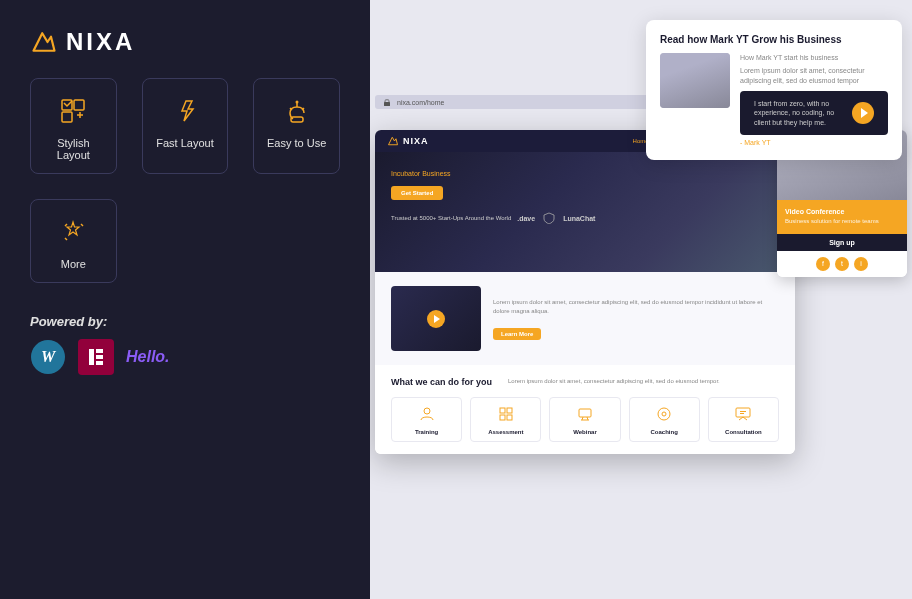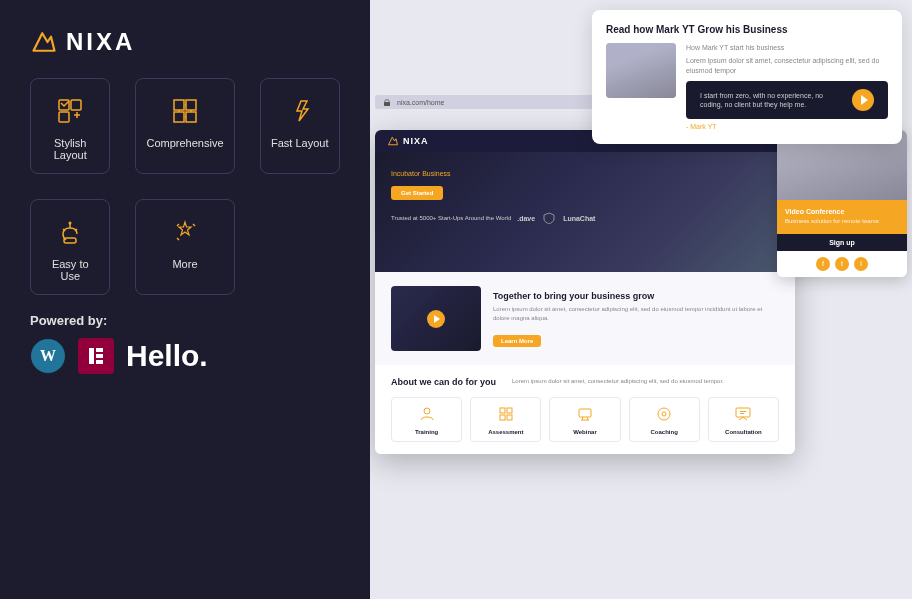--- a/index.html
+++ b/index.html
@@ -68,21 +68,22 @@
     }
     .feature-label {
       color: #e0e0e0;
       font-size: 11px;
       text-align: center;
       font-weight: 500;
     }
 
     
     .powered-section {
-      margin-top: 0;
+      margin-top: 13px;
+      font-style: italic;
     }
     .powered-label {
       color: #e0e0e0;
       font-size: 13px;
       font-weight: 700;
       margin-bottom: 10px;
     }
     .powered-logos {
       display: flex;
       align-items: center;
@@ -98,39 +99,39 @@
       font-weight: 900;
       font-size: 14px;
       width: 36px;
       height: 36px;
       border-radius: 4px;
       display: flex;
       align-items: center;
       justify-content: center;
     }
     .hello-text {
-      color: #ffffff;
-      font-size: 30px;
+      color: #8b5cf6;
+      font-size: 16px;
       font-weight: 900;
     }
 
     
     .right-panel {
       flex: 1;
       background: #e8e8f0;
       position: relative;
       overflow: hidden;
     }
 
     
     .top-card {
       position: absolute;
-      top: 10px;
+      top: 20px;
       right: 10px;
-      width: 310px;
+      width: 256px;
       background: #ffffff;
       border-radius: 8px;
       padding: 14px;
       box-shadow: 0 4px 20px rgba(0,0,0,0.15);
       z-index: 10;
     }
     .top-card-title {
       font-size: 10px;
       font-weight: 700;
       color: #1a1a2e;
@@ -507,35 +508,20 @@
           <rect x="3" y="3" width="10" height="10" rx="1" stroke="#f5a623" stroke-width="1.5"></rect>
           <rect x="15" y="3" width="10" height="10" rx="1" stroke="#f5a623" stroke-width="1.5"></rect>
           <rect x="3" y="15" width="10" height="10" rx="1" stroke="#f5a623" stroke-width="1.5"></rect>
           <path d="M18 18 L24 18 M21 15 L21 21" stroke="#f5a623" stroke-width="1.5"></path>
           <path d="M5 6 L8 9 L13 4" stroke="#f5a623" stroke-width="1.5" fill="none"></path>
         </svg>
       </div>
       <span class="feature-label">Stylish Layout</span>
     </div>
 
-    <div class="feature-card">
-      <div class="feature-icon">
-        <svg width="28" height="28" viewBox="0 0 28 28" fill="none">
-          <rect x="3" y="3" width="10" height="10" stroke="#f5a623" stroke-width="1.5"></rect>
-          <rect x="15" y="3" width="10" height="10" stroke="#f5a623" stroke-width="1.5"></rect>
-          <rect x="3" y="15" width="10" height="10" stroke="#f5a623" stroke-width="1.5"></rect>
-          <rect x="15" y="15" width="10" height="10" stroke="#f5a623" stroke-width="1.5"></rect>
-          <line x1="14" y1="8" x2="15" y2="8" stroke="#f5a623" stroke-width="1.5"></line>
-          <line x1="8" y1="13" x2="8" y2="15" stroke="#f5a623" stroke-width="1.5"></line>
-          <line x1="20" y1="13" x2="20" y2="15" stroke="#f5a623" stroke-width="1.5"></line>
-          <line x1="14" y1="20" x2="15" y2="20" stroke="#f5a623" stroke-width="1.5"></line>
-        </svg>
-      </div>
-      <span class="feature-label">Comprehensive</span>
-    </div>
 
 
     <div class="feature-card">
       <div class="feature-icon">
         <svg width="28" height="28" viewBox="0 0 28 28" fill="none">
           <path d="M15 4 L11 14 L16 14 L13 24 L22 12 L17 12 L21 4 Z" stroke="#f5a623" stroke-width="1.5" fill="none"></path>
         </svg>
       </div>
       <span class="feature-label">Fast Layout</span>
     </div>
@@ -656,30 +642,29 @@
           <span class="stat-logo">LunaChat</span>
         </div>
       </div>
     </div>
 
     <div class="preview-about">
       <div class="about-img">
         <div class="about-play"></div>
       </div>
       <div class="about-content">
-        <div class="about-title">Together to bring your business grow</div>
         <div class="about-text">Lorem ipsum dolor sit amet, consectetur adipiscing elit, sed do eiusmod tempor incididunt ut labore et dolore magna aliqua.</div>
         <div class="about-btn">Learn More</div>
       </div>
     </div>
 
     <div class="preview-services">
       <div class="services-top">
         <div>
-          <div class="services-title">About we can do for you</div>
+          <div class="services-title">What we can do for you</div>
         </div>
         <div class="services-text">Lorem ipsum dolor sit amet, consectetur adipiscing elit, sed do eiusmod tempor.</div>
       </div>
       <div class="services-grid">
         <div class="service-item">
           <div class="service-icon">
             <svg width="16" height="16" viewBox="0 0 16 16">
               <circle cx="8" cy="5" r="3" fill="none" stroke="#f5a623" stroke-width="1"></circle>
               <path d="M2 14 C2 10 14 10 14 14" fill="none" stroke="#f5a623" stroke-width="1"></path>
             </svg>

